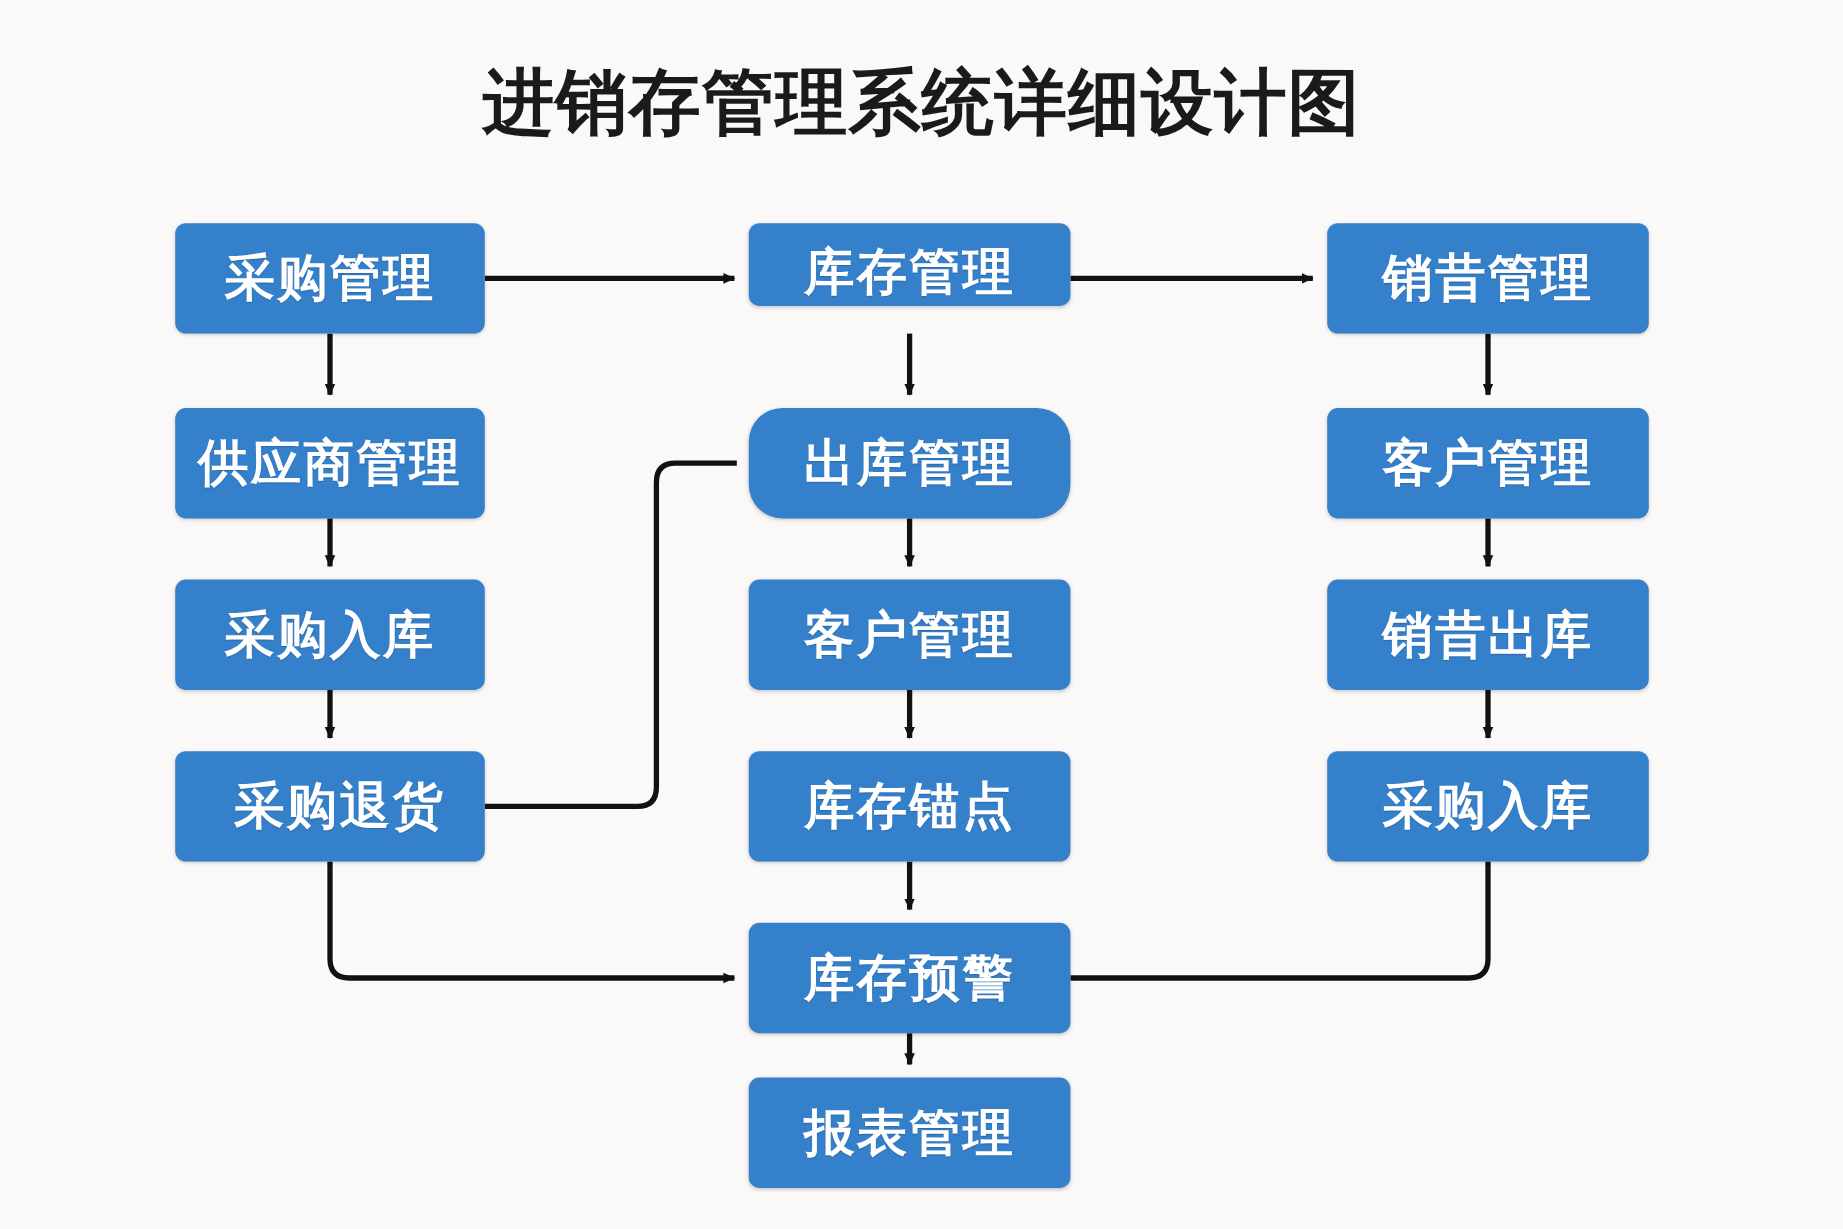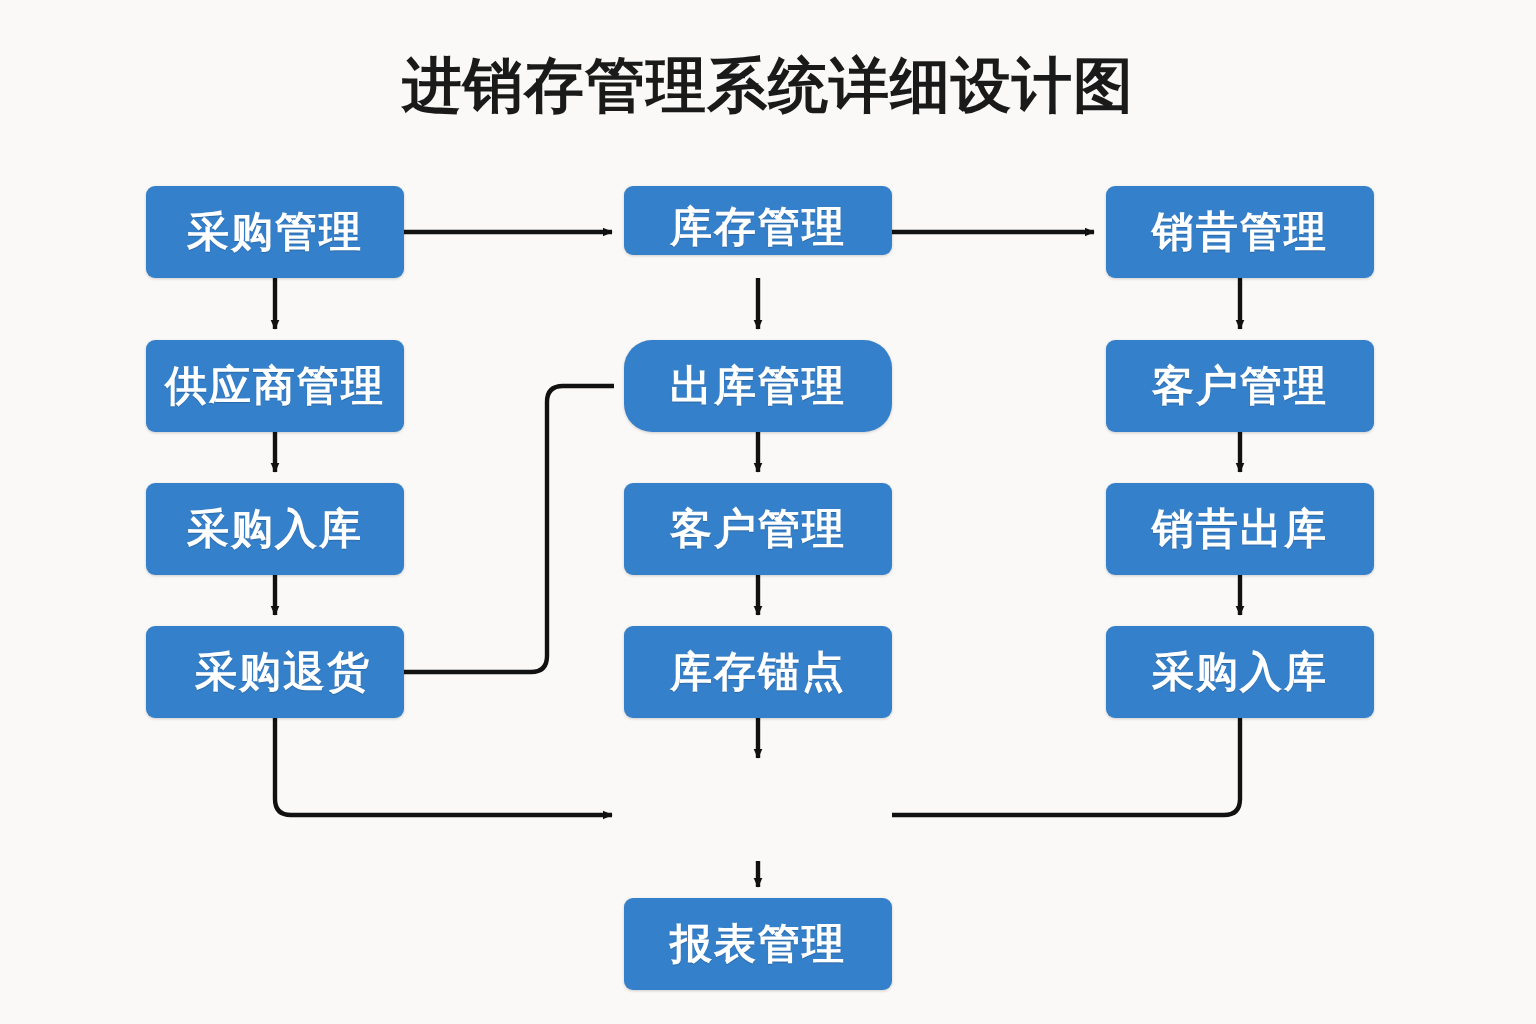--- a/index.html
+++ b/index.html
@@ -115,20 +115,23 @@
   </div>
   <div class="node" style="left:624px; top:340px; width:268px; height:92px;border-radius:28px;">
     <span class="node-label">出库管理</span>
   </div>
   <div class="node" style="left:624px; top:483px; width:268px; height:92px;">
     <span class="node-label">客户管理</span>
   </div>
   <div class="node" style="left:624px; top:626px; width:268px; height:92px;">
     <span class="node-label">库存锚点</span>
   </div>
+  <div class="node" style="left:624px; top:769px; width:268px; height:92px;">
+    <span class="node-label">库存预警</span>
+  </div>
   <div class="node" style="left:624px; top:898px; width:268px; height:92px;justify-content:center;">
     <span class="node-label">报表管理</span>
   </div>
 
   <div class="node" style="left:1106px; top:186px; width:268px; height:92px;">
     <span class="node-label">销昔管理</span>
   </div>
   <div class="node" style="left:1106px; top:340px; width:268px; height:92px;">
     <span class="node-label">客户管理</span>
   </div>

